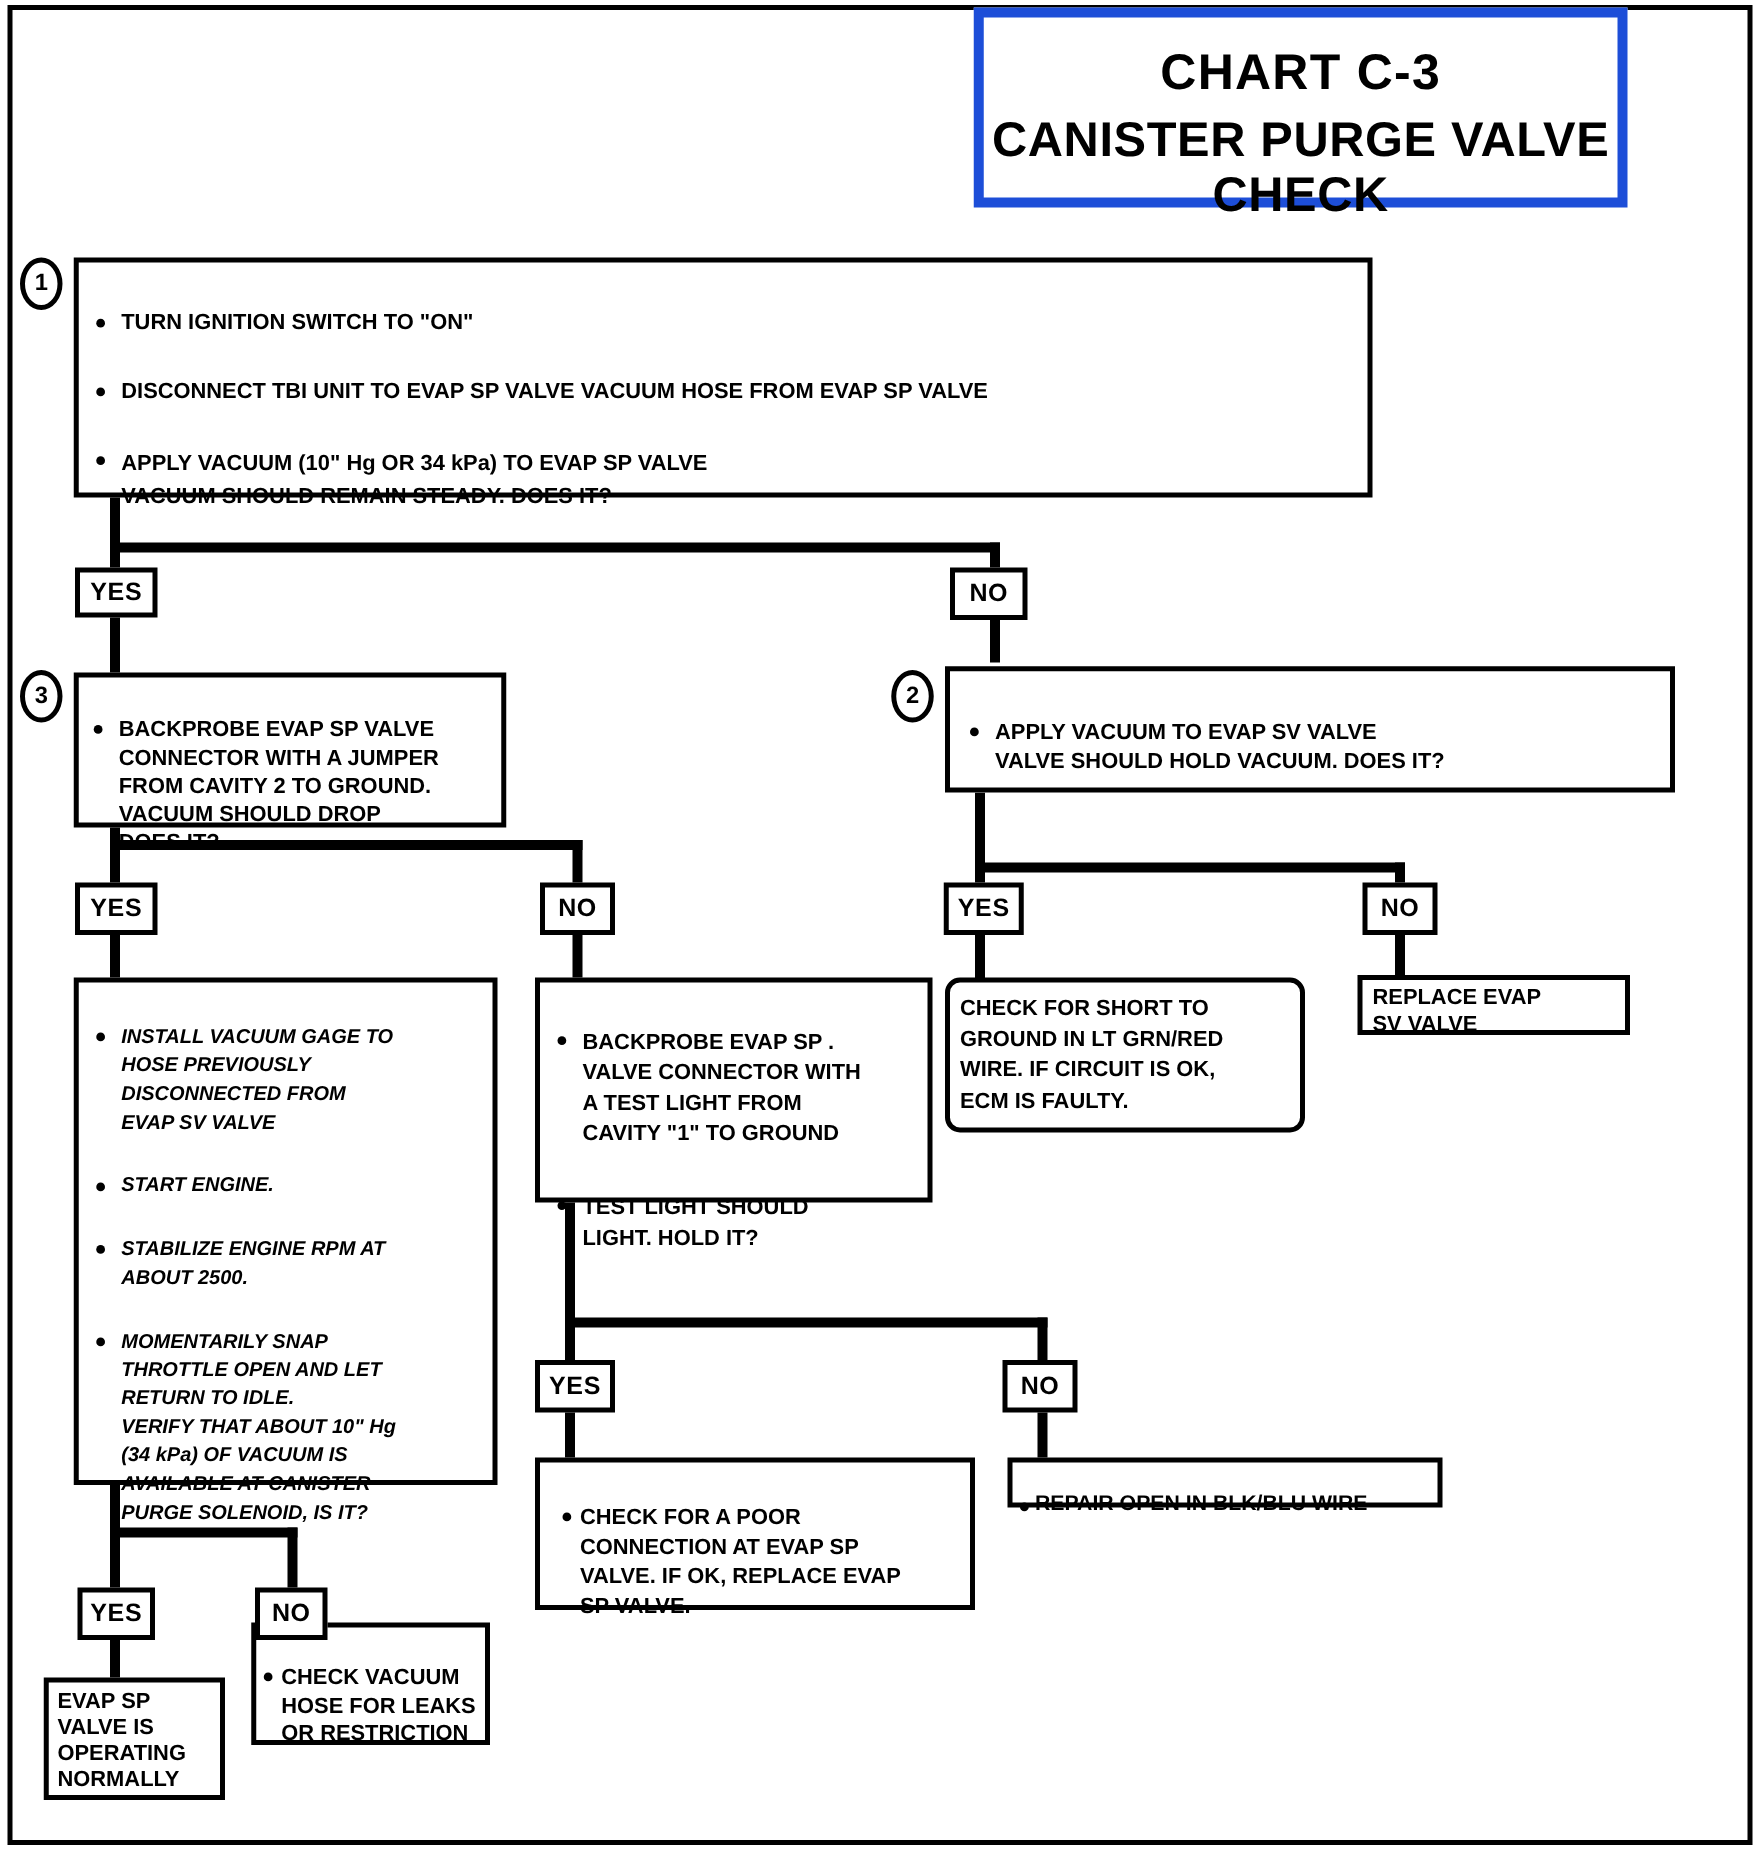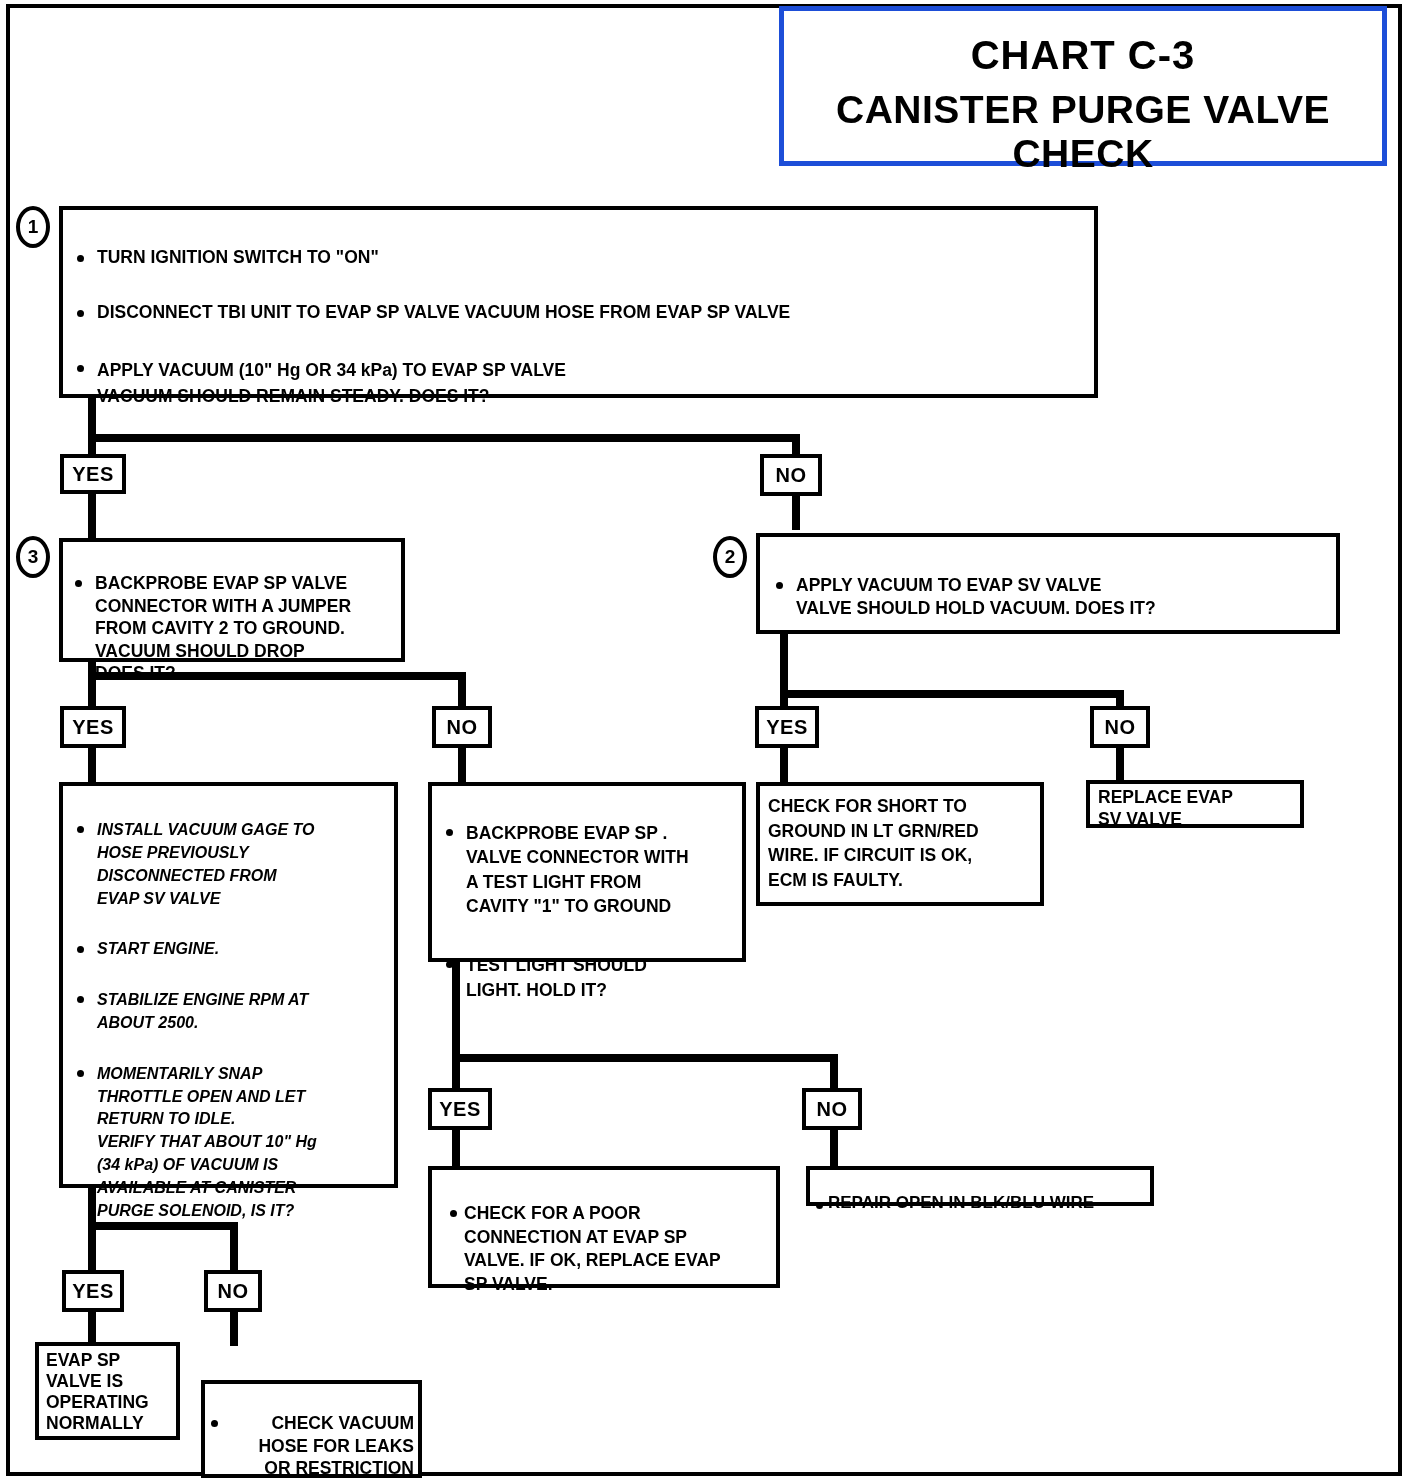--- a/index.html
+++ b/index.html
@@ -46,22 +46,22 @@
     left:6px;top:0.46em;
     width:7px;height:7px;
     background:#000;
     border-radius:50%;
   }
 
   
   #title-block{
     position:absolute;
     left:779px;top:6px;
-    width:608px;height:160px;
-    border:5px solid #1d4ed8;
+    width:523px;height:160px;
+    border:8px solid #1d4ed8;
     background:#fff;
     box-sizing:border-box;
     z-index:8;
   }
   #title-main{
     text-align:center;
     font-size:40px;
     font-weight:bold;
     letter-spacing:1px;
     margin-top:22px;
@@ -210,21 +210,21 @@
     <ul class="bl txt" style="font-size:17.5px;line-height:1.4;padding:10px 6px 0 8px;">
       <li>BACKPROBE EVAP SP .
 VALVE CONNECTOR WITH
 A TEST LIGHT FROM
 CAVITY "1" TO GROUND</li>
       <li style="margin-top:8px;">TEST LIGHT SHOULD
 LIGHT.  HOLD IT?</li>
     </ul>
   </div>
 
-  <div class="node" style="left:756px;top:782px;width:288px;height:124px;">
+  <div class="node" style="left:756px;top:782px;width:288px;height:124px;border-radius:12px;">
     <div class="txt" style="font-size:17.5px;line-height:1.4;padding:8px 6px 0 8px;">CHECK FOR SHORT TO
 GROUND IN LT GRN/RED
 WIRE.  IF CIRCUIT IS OK,
 ECM IS FAULTY.</div>
   </div>
 
   <div class="node" style="left:1086px;top:780px;width:218px;height:48px;">
     <div class="txt" style="font-size:17.5px;line-height:1.25;padding:3px 6px 0 8px;">REPLACE EVAP
 SV VALVE</div>
   </div>
@@ -250,21 +250,21 @@
   <div class="yn" style="left:62px;top:1270px;width:62px;height:42px;">YES</div>
   <div class="yn" style="left:204px;top:1270px;width:58px;height:42px;">NO</div>
 
   <div class="node" style="left:35px;top:1342px;width:145px;height:98px;">
     <div class="txt" style="font-size:17.5px;line-height:1.2;padding:4px 4px 0 7px;">EVAP SP
 VALVE IS
 OPERATING
 NORMALLY</div>
   </div>
 
-  <div class="node" style="left:201px;top:1380px;width:221px;height:98px;text-align:right;">
+  <div class="node" style="left:201px;top:1298px;width:191px;height:98px;">
     <ul class="bl txt" style="font-size:17.5px;line-height:1.3;padding:5px 4px 0 0;">
       <li style="padding-left:20px;">CHECK VACUUM
 HOSE FOR LEAKS
 OR RESTRICTION</li>
     </ul>
   </div>
 
 </div>
 
 </body></html>

